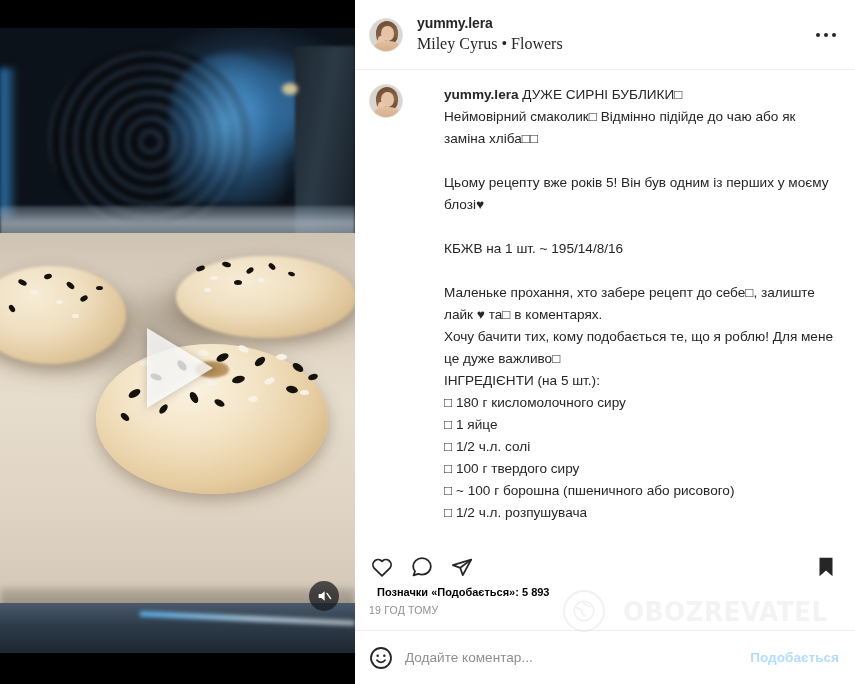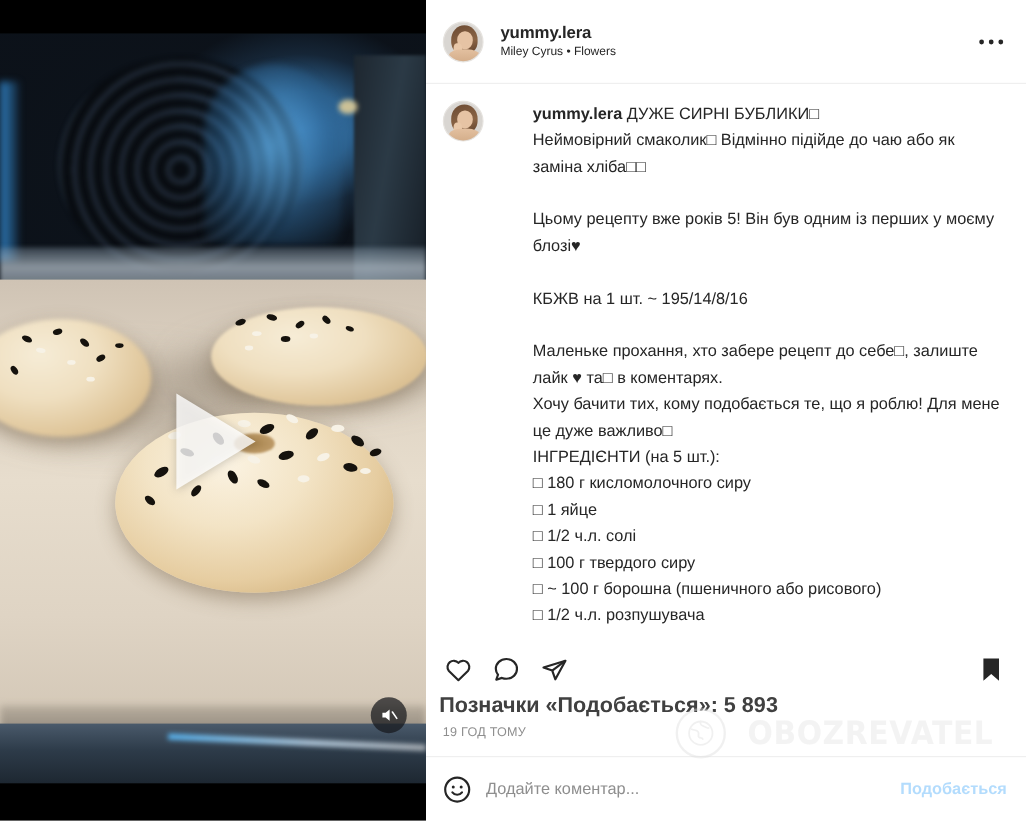--- a/index.html
+++ b/index.html
@@ -272,23 +272,24 @@
     justify-content: center;
     line-height: 1.25;
   }
   .username {
     font-size: 14px;
     font-weight: bold;
     color: #262626;
     letter-spacing: -0.1px;
   }
   .audio-line {
-    font-size: 10px;
+    font-size: 16px;
     color: #262626;
     margin-top: 2px;
+    font-family: Liberation Serif, serif;
   }
 
   .more-btn {
     margin-left: auto;
     width: 30px;
     height: 24px;
     display: flex;
     align-items: center;
     justify-content: center;
     gap: 4px;
@@ -332,24 +333,24 @@
   .act-icons { display: flex; align-items: center; gap: 14px; }
   .act-btn {
     width: 26px; height: 26px;
     display: flex; align-items: center; justify-content: center;
     cursor: pointer;
     background: none; border: none; padding: 0;
   }
   .save-btn { margin-left: auto; cursor: pointer; }
 
   .likes-line {
-    padding: 6px 16px 0 11px;
-    font-size: 18px;
+    padding: 6px 16px 0 22px;
+    font-size: 11px;
     font-weight: bold;
-    color: #404040;
+    color: #000000;
   }
   .time-line {
     padding: 6px 16px 0 14px;
     font-size: 10.5px;
     color: #8e8e8e;
     letter-spacing: 0.2px;
     text-transform: uppercase;
     padding-bottom: 14px;
   }
 

